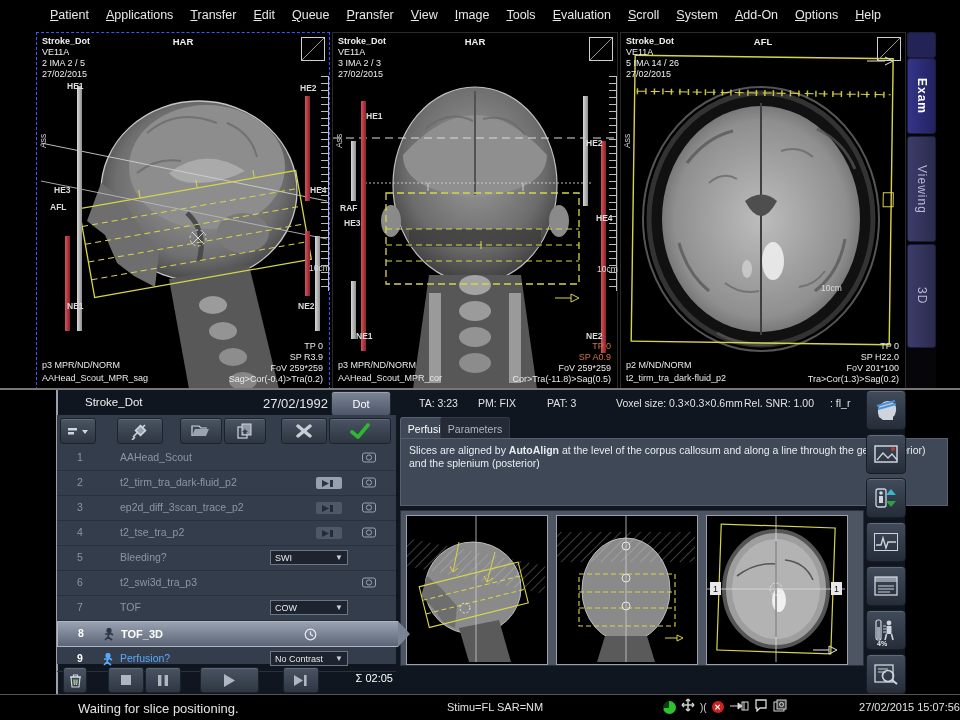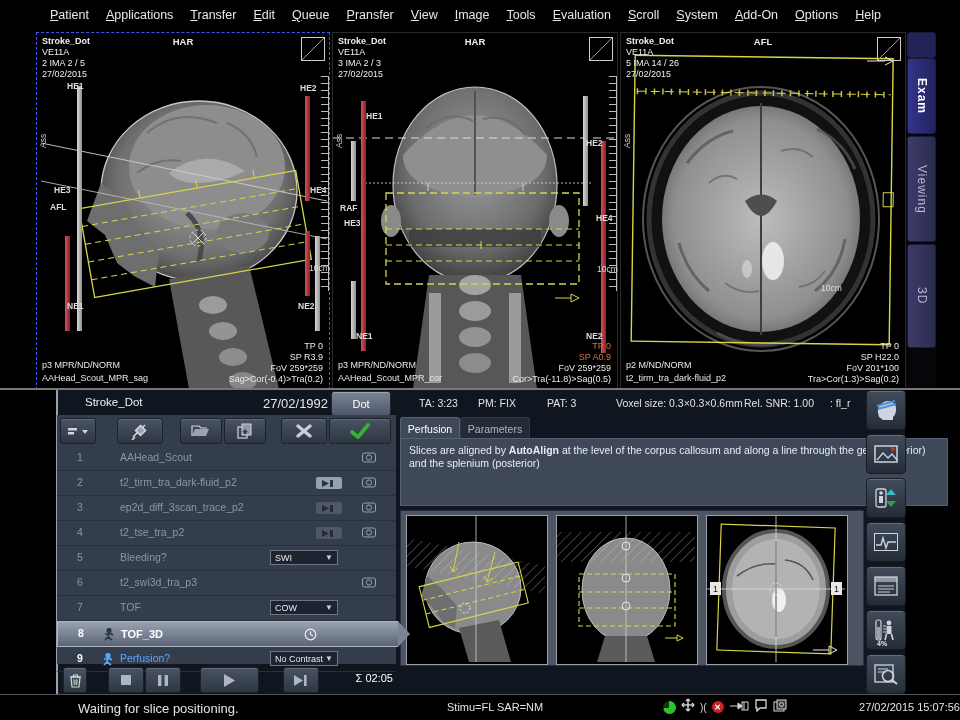--- a/index.html
+++ b/index.html
@@ -62,21 +62,21 @@
         border:1px solid #1c222c;box-shadow:inset 0 1px 0 rgba(255,255,255,.14);
         display:flex;align-items:center;justify-content:center;}
   .rows{position:absolute;left:57px;top:446px;width:339px;}
   .prow{position:relative;height:24px;border-bottom:1px solid #2a313c;font-size:10.5px;color:#8d95a3;}
   .prow .num{position:absolute;left:14px;top:5px;width:18px;text-align:center;}
   .prow .nm{position:absolute;left:63px;top:5px;white-space:nowrap;}
   .prow .cam{position:absolute;left:305px;top:5px;}
   .badge{position:absolute;left:259px;top:6px;width:26px;height:12px;border-radius:2px;background:#4e5868;
          display:flex;align-items:center;justify-content:center;}
   .badge.bright{background:#97a0af;}
-  .dd{position:absolute;left:213px;top:4px;width:68px;height:15px;background:#1d2430;border:1px solid #6b7585;
+  .dd{position:absolute;left:213px;top:4px;width:78px;height:15px;background:#1d2430;border:1px solid #6b7585;
       font-size:9px;color:#e8e8e8;display:flex;align-items:center;padding:0 4px;box-sizing:border-box;}
   .dd .caret{margin-left:auto;font-size:8px;color:#cfd4dc;}
   .prow.sel{height:26px;background:linear-gradient(#99a2b1,#5b6577);border:1px solid #aeb6c4;border-right:none;
             box-sizing:border-box;color:#fff;z-index:5;width:341px;}
   .prow.sel .nm{font-weight:bold;font-size:11px;top:6px;}
   .prow.sel::after{content:"";position:absolute;right:-12px;top:-1px;border-top:13px solid transparent;
             border-bottom:13px solid transparent;border-left:12px solid #7b8494;}
   .prow .blue{color:#57aaff;}
   .prow.last{color:#cfd4dc;}
 
@@ -551,21 +551,21 @@
   </div>
   <div class="transport" style="left:283px;width:34px;">
     <svg width="14" height="11">
         <path d="M0,0 L9,5.5 L0,11 Z" fill="#aeb6c2"></path>
         <rect x="10" width="2.6" height="11" fill="#aeb6c2"></rect>
       </svg>
   </div>
   <div class="sigma">Σ 02:05</div>
 
   <div class="gtab on" style="left:400px;width:58px;">Perfusion</div>
-  <div class="gtab off" style="left:460px;width:68px;text-align:center;">Parameters</div>
+  <div class="gtab off" style="left:440px;width:68px;text-align:center;">Parameters</div>
   <div class="gbox">
     <span>Slices are aligned by </span><b>AutoAlign</b><span> at the level of the corpus callosum and along a line through the genu (anterior) and the splenium (posterior)</span><br>
   </div>
 
   <div class="thumbs">
     <div class="thumb" style="left:5px;">
       <svg width="138" height="146" viewBox="0 0 138 146">
         <defs>
             <pattern id="h1" width="7" height="7" patternTransform="rotate(45)" patternUnits="userSpaceOnUse">
               <line x1="0" y1="0" x2="0" y2="7" stroke="#cfcfcf" stroke-width="1"></line>

